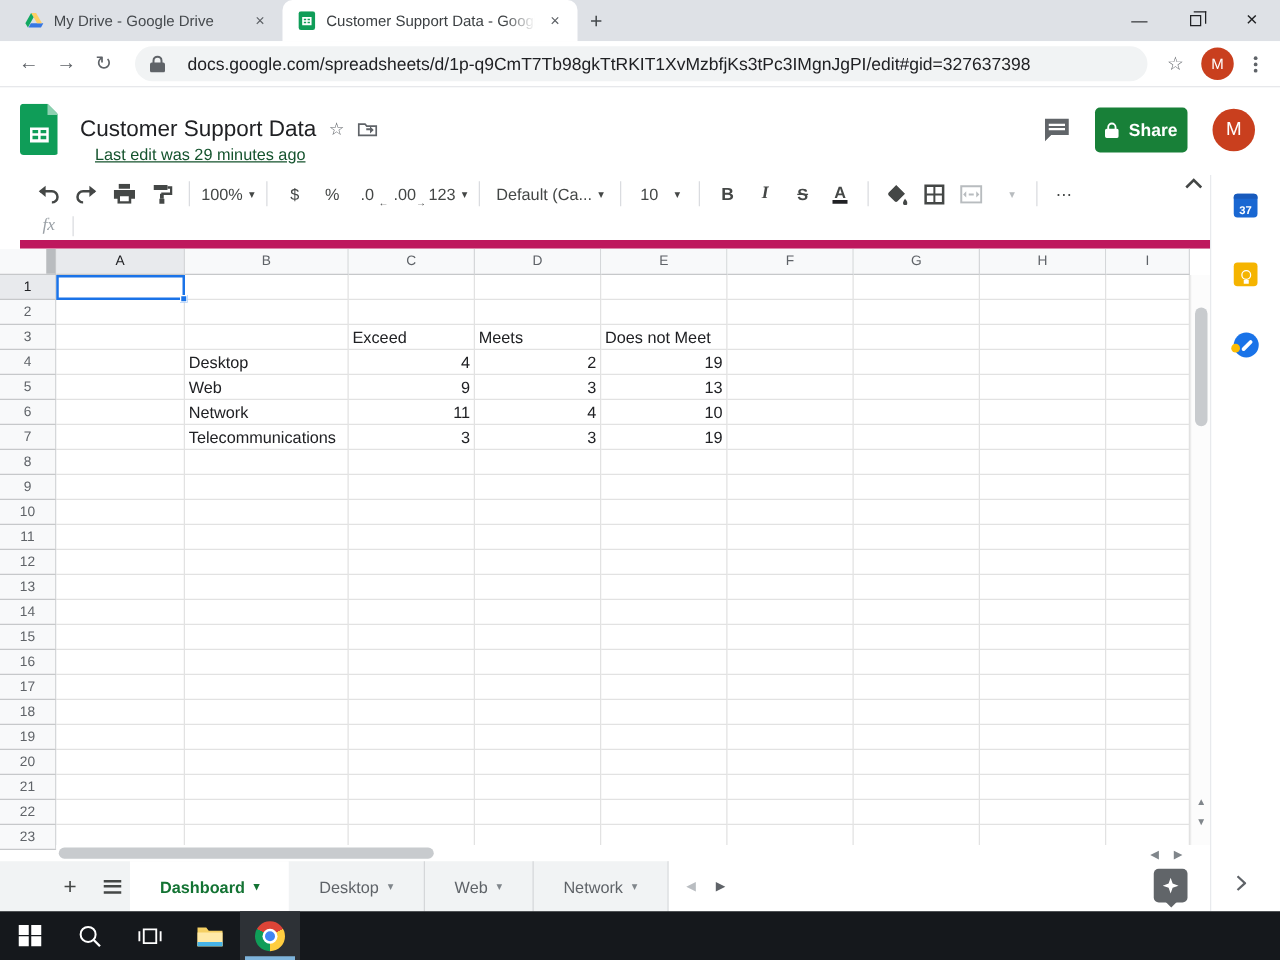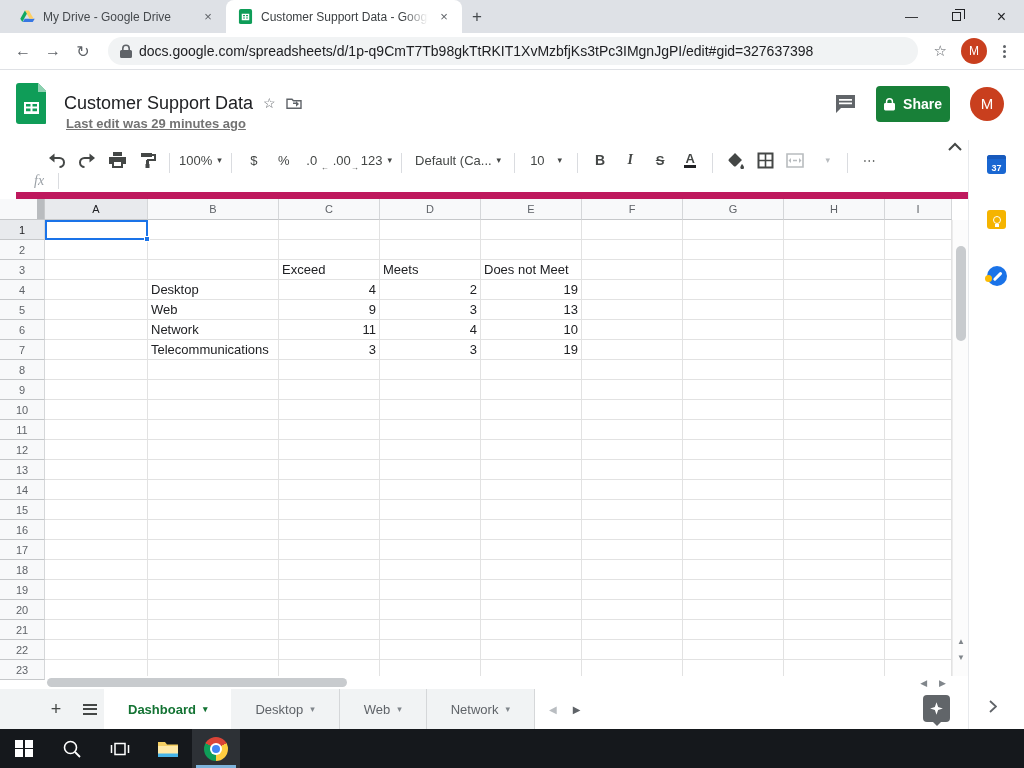--- a/index.html
+++ b/index.html
@@ -17,43 +17,43 @@
   .tab-close { font-size:13px; color:#5f6368; width:16px; text-align:center; flex:none; }
   .newtab-btn { font-size:17px; color:#45494d; padding:0 12px 6px 10px; }
   #win-controls { position:absolute; right:0; top:0; height:33px; display:flex; }
   .winbtn { width:45px; height:100%; display:flex; align-items:center; justify-content:center; color:#202124; font-size:13px; }
   .restore-glyph { width:9px; height:9px; border:1px solid #202124; position:relative; background:#dee1e6;}
   .restore-glyph::before{ content:""; position:absolute; left:2px; top:-4px; width:9px; height:9px; border:1px solid #202124; border-left:none; border-bottom:none;}
 
   
   #urlbar { top:33px; left:0; width:1024px; height:37px; background:#fff; border-bottom:1px solid #dfe1e5; display:flex; align-items:center; padding:0 8px; }
   .navic { width:30px; text-align:center; font-size:16px; color:#5f6368; }
-  #omnibox { flex:1; height:28px; background:#f1f3f4; border-radius:14px; margin:0 8px 0 10px; display:flex; align-items:center; padding:0 12px; gap:7px; }
+  #omnibox { flex:1; height:28px; background:#f1f3f4; border-radius:14px; margin:0 8px 0 10px; display:flex; align-items:center; padding:0 12px; gap:18px; }
   #omnibox .url { font-size:14px; color:#202124; white-space:nowrap; overflow:hidden; }
   .star { font-size:15px; color:#5f6368; padding:0 8px; }
   .mini-avatar { width:26px; height:26px; border-radius:50%; background:var(--avatar); color:#fff; font-size:12px; display:flex; align-items:center; justify-content:center; margin:0 6px; }
   .kebab { display:flex; flex-direction:column; gap:2px; padding:0 10px; }
   .kebab i { width:3px; height:3px; border-radius:50%; background:#5f6368; }
 
   
   #appheader { top:70px; left:0; width:1024px; height:67px; background:#fff; display:flex; align-items:center; }
   #sheets-logo { margin:0 18px 0 16px; flex:none; }
   #head-center { flex:1; }
   #doc-title-row { display:flex; align-items:center; gap:10px; height:26px; margin-top:14px; }
   #doc-title { font-size:18px; color:#202124; }
   .title-ic { color:#5f6368; font-size:14px; }
   #menubar { display:flex; align-items:center; height:26px; }
   .menu-item { font-size:13.5px; color:#202124; padding:3px 9px; border-radius:3px; }
-  #last-edit { font-size:13px; color:#737373; text-decoration:underline; margin-left:2px; white-space:nowrap;font-weight:bold; }
+  #last-edit { font-size:13px; color:#14532d; text-decoration:underline; margin-left:12px; white-space:nowrap; }
   #head-right { display:flex; align-items:center; gap:20px; padding-right:20px; }
   #share-btn { background:var(--share-green); color:#fff; border-radius:4px; height:36px; display:flex; align-items:center; gap:8px; padding:0 8px; font-size:14px; font-weight:bold; }
   #big-avatar { width:34px; height:34px; border-radius:50%; background:var(--avatar); color:#fff; font-size:15px; display:flex; align-items:center; justify-content:center; }
 
   
-  #toolbar { top:137px; left:0; width:1024px; height:36px; background:#fff; display:flex; align-items:flex-end; padding-left:42px; color:#444746; }
+  #toolbar { top:137px; left:0; width:1024px; height:36px; background:#fff; display:flex; align-items:center; padding-left:24px; color:#444746; }
   .tbtn { display:flex; align-items:center; justify-content:center; min-width:26px; height:26px; margin:0 2px; border-radius:2px; font-size:13px; }
   .tsep { width:1px; height:20px; background:#dadce0; margin:0 7px; }
   .ddarrow { font-size:9px; color:#444746; margin-left:5px; }
   .tbtn.txt { font-size:13px; }
   .dec { position:relative; padding-right:4px; }
   .dec .mini-arrow { position:absolute; bottom:1px; right:-2px; font-size:8px; color:#444746; }
   .bold-b { font-weight:bold; font-size:14px; }
   .ital-i { font-style:italic; font-weight:bold; font-size:14px; font-family:"Liberation Serif",serif; }
   .strike-s { text-decoration:line-through; font-weight:bold; font-size:13px; }
   .acolor { font-weight:bold; font-size:13px; border-bottom:3px solid #202124; line-height:13px; padding:0 1px; }

